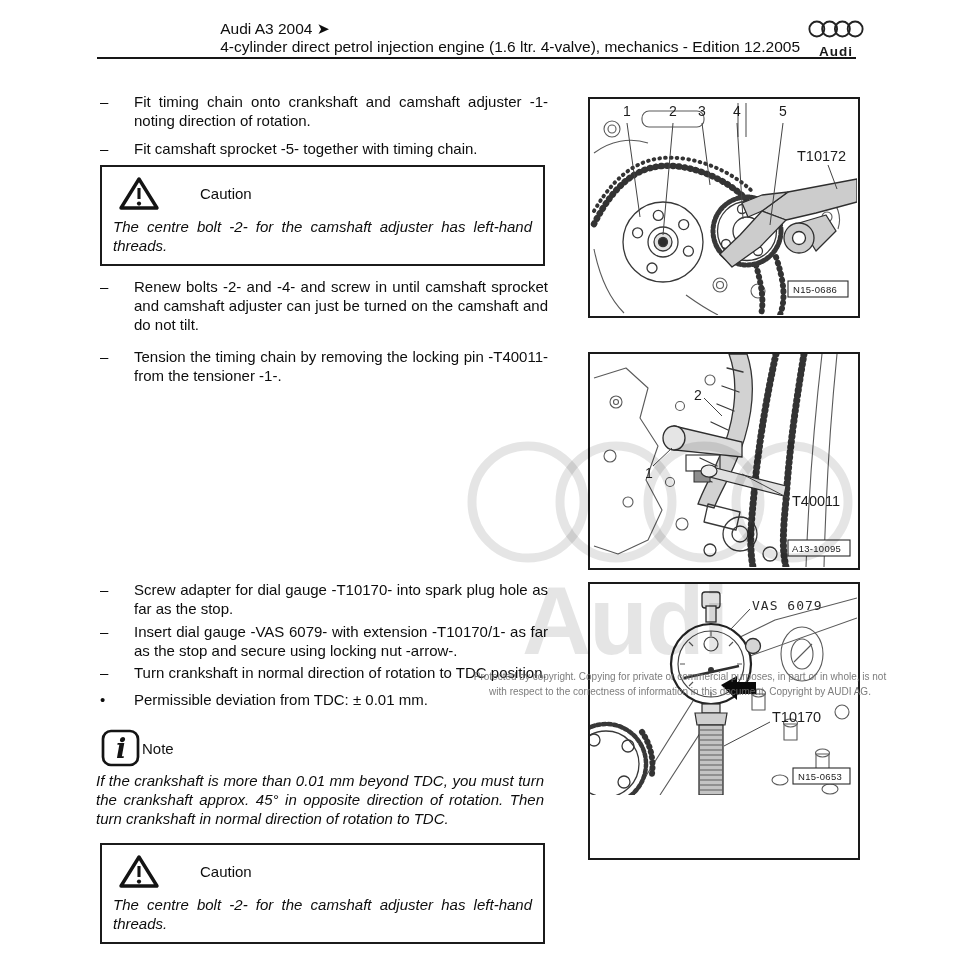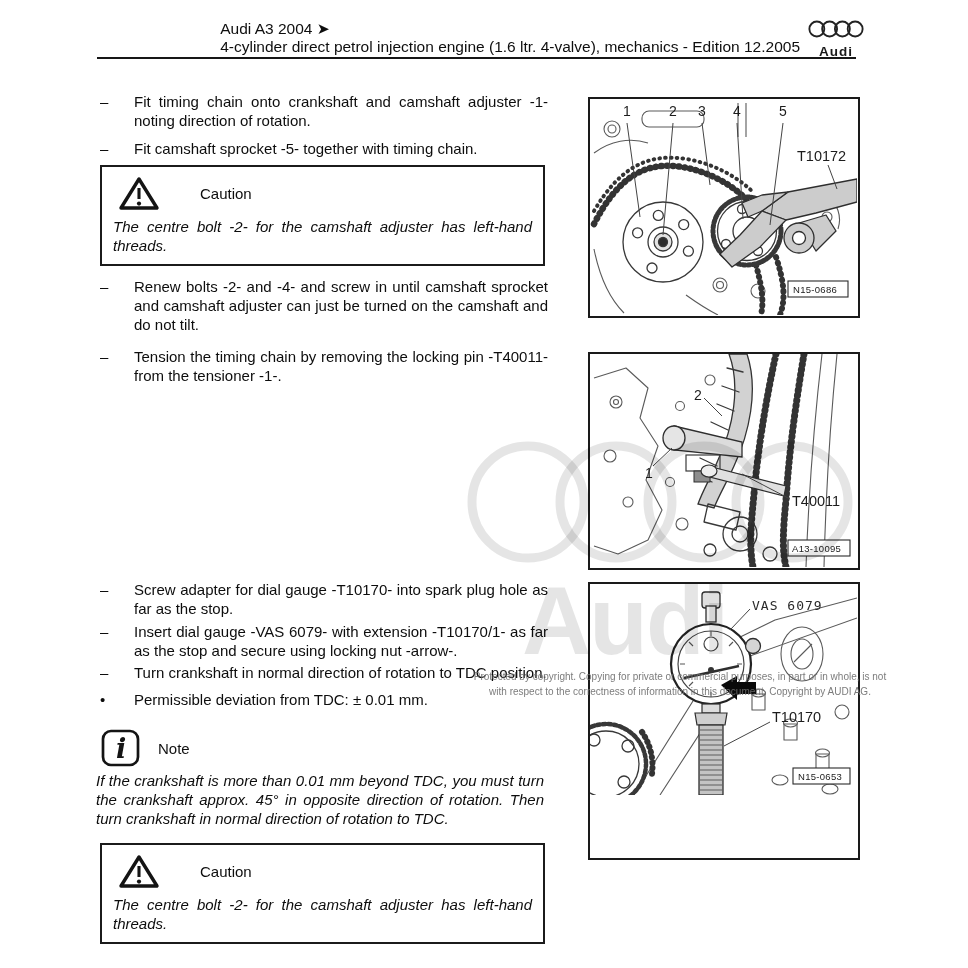--- a/index.html
+++ b/index.html
@@ -13,21 +13,21 @@
   
   .step{position:absolute;left:100px;width:448px;display:flex;font-size:15px;line-height:19px;color:#0d0d0d;}
   .step .mk{flex:0 0 34px;}
   .step .tx{flex:1;text-align:justify;}
   
   .box{position:absolute;left:100px;width:445px;border:2px solid #1b1b1b;background:#fff;box-sizing:border-box;}
   .box-head{display:flex;align-items:center;padding:8px 0 0 16px;}
   .box-title{margin-left:40px;font-size:15px;color:#0d0d0d;}
   .box-text{margin:5px 11px 9px 11px;font-style:italic;font-size:15px;line-height:19px;text-align:justify;color:#0d0d0d;}
   .note-head{position:absolute;left:100px;display:flex;align-items:center;}
-  .note-title{margin-left:16px;font-size:15px;}
+  .note-title{font-size:15px;}
   .note-text{position:absolute;left:96px;width:448px;font-style:italic;font-size:15px;line-height:19px;text-align:justify;color:#0d0d0d;}
   
   .fig{position:absolute;left:588px;border:2.5px solid #1a1a1a;background:#fff;box-sizing:border-box;}
   .fig svg{display:block;}
   .lineart{stroke:#383838;fill:none;stroke-width:1.3;stroke-linejoin:round;stroke-linecap:round;}
   .bg{stroke:#5a5a5a;fill:none;stroke-width:1.1;stroke-linejoin:round;}
   .tool{fill:#cccccc;stroke:#2e2e2e;stroke-width:1.3;stroke-linejoin:round;}
   .chain{stroke:#333;fill:none;stroke-linecap:round;}
   .leader{stroke:#444;stroke-width:1;fill:none;}
   .figlabel{font-family:"Liberation Sans",sans-serif;font-size:14.5px;fill:#1c1c1c;}

